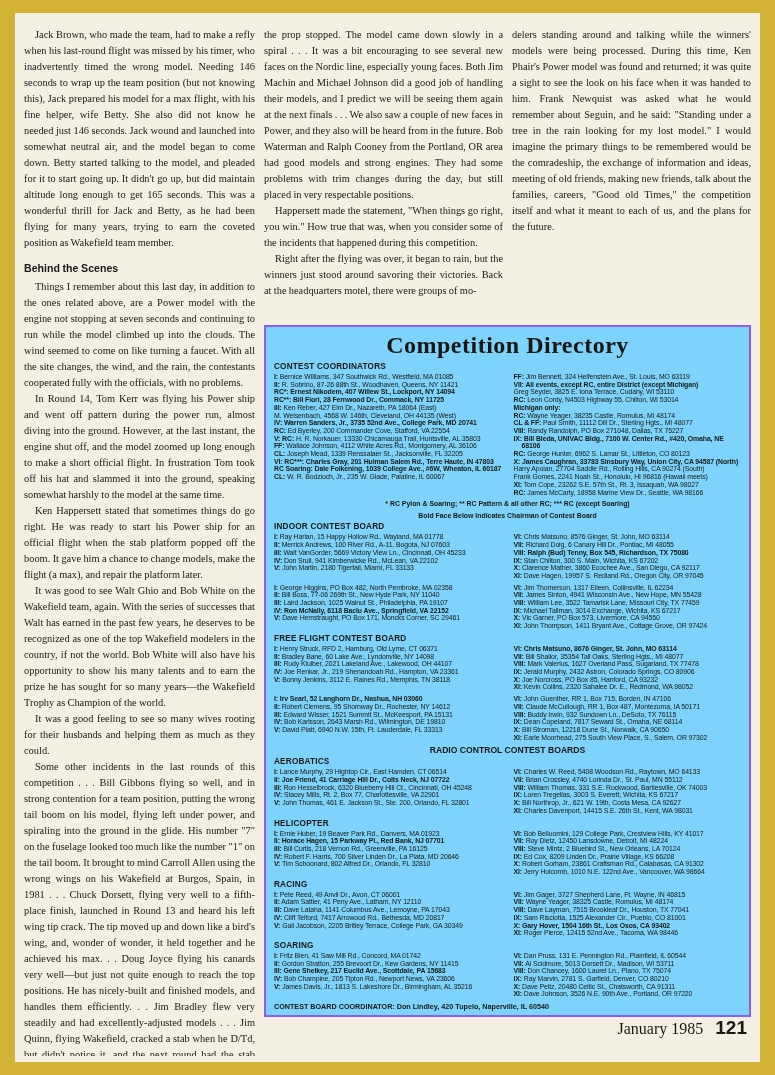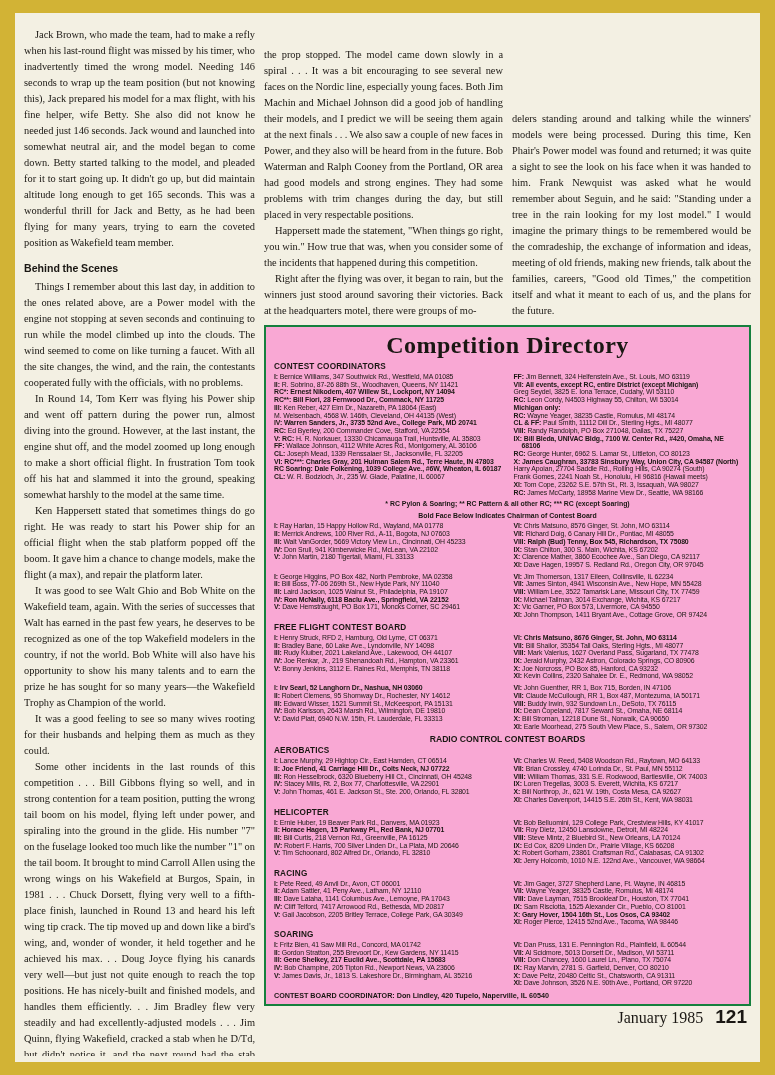--- a/index.html
+++ b/index.html
@@ -9,35 +9,35 @@
     font-family:"Liberation Serif", serif;
   }
   .paper {
     background:#f3f0e3; width:100%; height:100%; box-sizing:border-box;
     padding:14px 9px 6px; display:flex; flex-direction:column;
     overflow:hidden; color:#1a1713;
   }
   .content { display:flex; gap:9px; flex:1; overflow:hidden; }
   .col-left { width:231px; flex:none; overflow:hidden; }
   .right-wrap { flex:1; min-width:0; display:flex; flex-direction:column; }
-  .top-two { display:flex; gap:9px; height:292px; overflow:hidden; margin-bottom:6px;align-items:flex-end; }
+  .top-two { display:flex; gap:9px; height:292px; overflow:hidden; margin-bottom:6px; }
   .tcol { flex:1; min-width:0; overflow:hidden; }
 
   .blk {
     margin:0; font-size:10.4px; line-height:16px; text-align:justify;
     text-indent:11px; word-spacing:-0.3px;
   }
   .blk.noindent { text-indent:0; }
   .blk.subhead {
     font-family:"Liberation Sans", sans-serif; font-weight:bold;
     font-size:10.6px; text-indent:0; margin:9px 0 3px; text-align:left;
   }
 
   .dirbox {
-    border:2px solid #15803d; background:#f9a8d4;
+    border:2px solid #8b5cf6; background:#7dd3fc;
     padding:5px 8px 4px; font-family:"Liberation Sans", sans-serif;
   }
   .dir-title {
     text-align:center; font-weight:bold; font-size:24px; line-height:26px;
     font-family:"Liberation Serif", serif; margin:0 0 4px; letter-spacing:0.5px;
   }
   .sec { margin-bottom:4px; }
   .sec-head { font-weight:bold; font-size:8.2px; line-height:10px; margin:2px 0 1px; letter-spacing:0.2px; }
   .two-col { display:flex; gap:12px; }
   .dcol { flex:1; min-width:0; }
@@ -169,20 +169,21 @@
 
                   <div class="entry"><b class="lbl">RC:</b> <span class="txt">James McCarty, 18958 Marine View Dr., Seattle, WA 98166</span></div>
                 </div>
             </div>
           </div>
 
           <div class="legend">* RC Pylon &amp; Soaring;   ** RC Pattern &amp; all other RC;   *** RC (except Soaring)</div>
           <div class="legend">Bold Face Below Indicates Chairman of Contest Board</div>
 
           <div class="sec">
+            <div class="sec-head">INDOOR CONTEST BOARD</div>
             <div class="two-col">
               <div class="dcol">
 
               <div class="entry"><b class="lbl">I:</b> <span class="txt">Ray Harlan, 15 Happy Hollow Rd., Wayland, MA 01778</span></div>
                   <div class="entry"><b class="lbl">II:</b> <span class="txt">Merrick Andrews, 100 River Rd., A-11, Bogota, NJ 07603</span></div>
                   <div class="entry"><b class="lbl">III:</b> <span class="txt">Walt VanGorder, 5669 Victory View Ln., Cincinnati, OH 45233</span></div>
                   <div class="entry"><b class="lbl">IV:</b> <span class="txt">Don Srull, 941 Kimberwicke Rd., McLean, VA 22102</span></div>
                   <div class="entry"><b class="lbl">V:</b> <span class="txt">John Martin, 2180 Tigertail, Miami, FL 33133</span></div>
                 </div>
               <div class="dcol">

